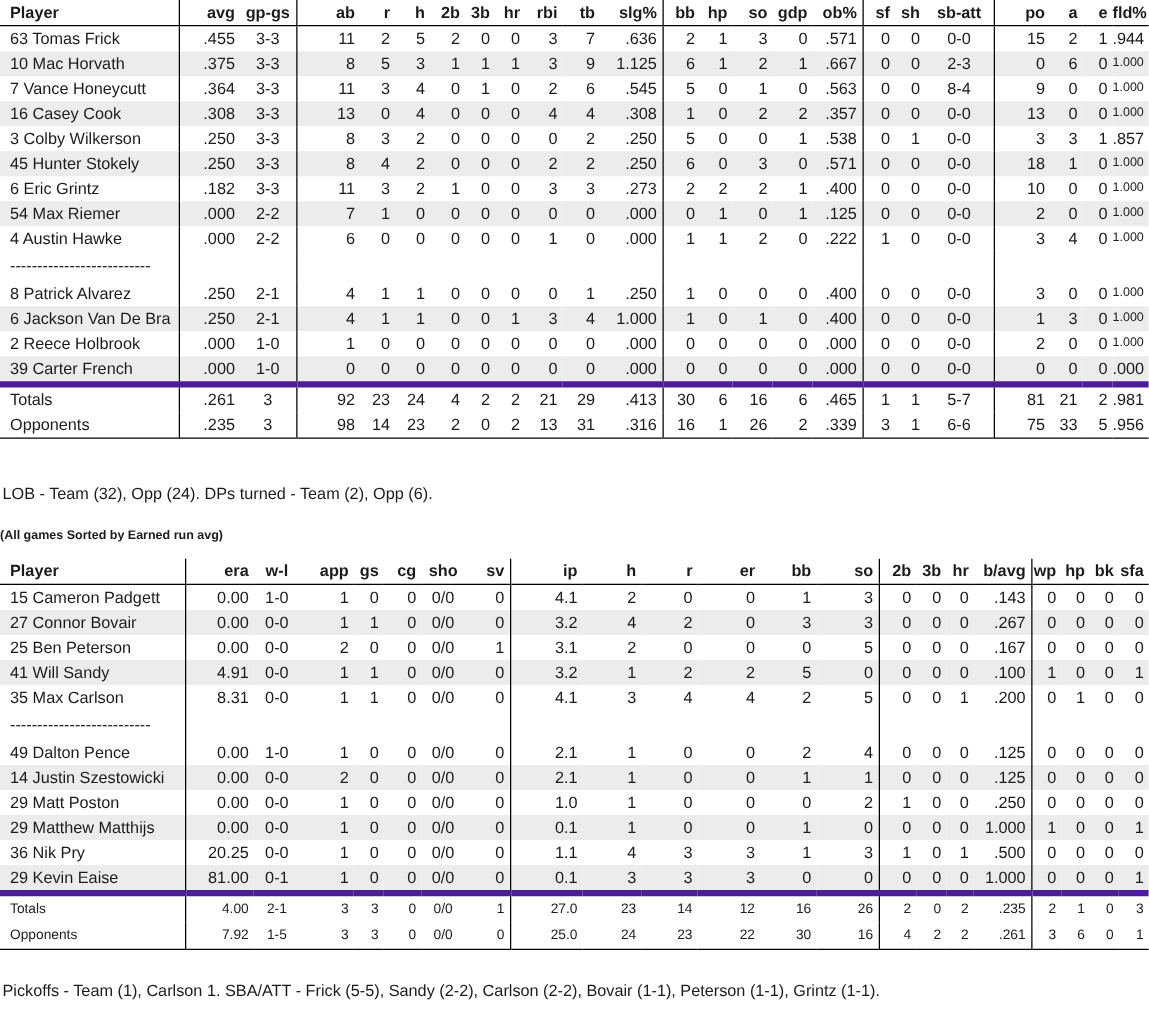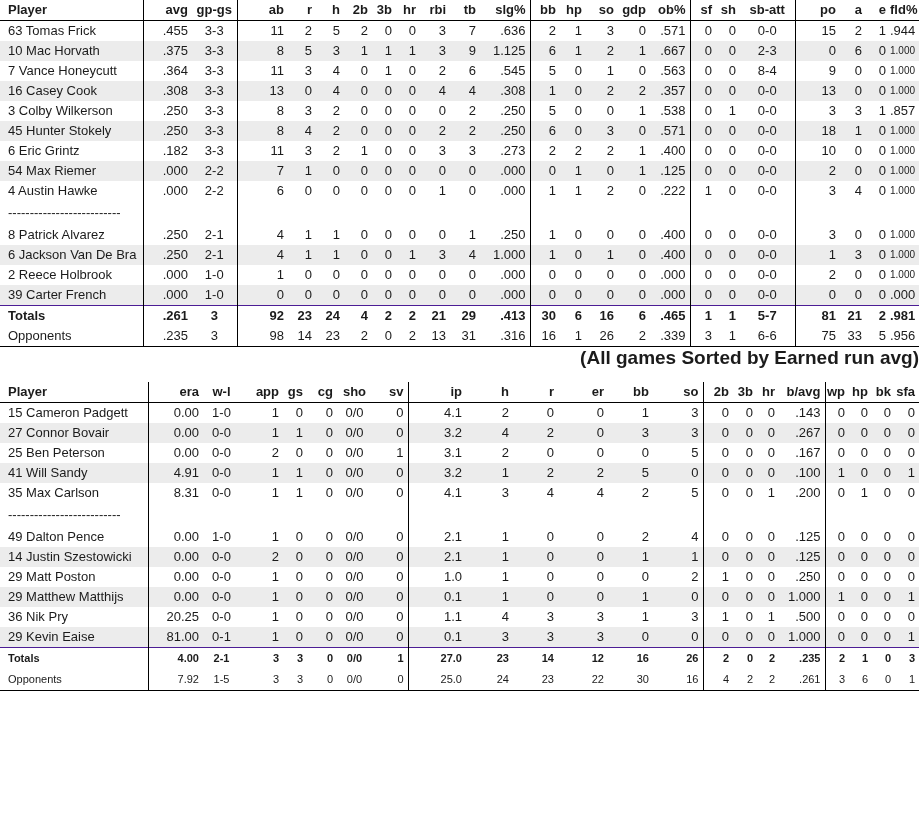--- a/index.html
+++ b/index.html
@@ -12,21 +12,21 @@
 
   table.stats { border-collapse:collapse; table-layout:fixed; width:919px; border-bottom:1px solid #000; }
   .stats th, .stats td {
     padding:0 4px 0 0; height:20px; line-height:20px;
     white-space:nowrap; text-align:right; font-size:13px; overflow:visible;
   }
   .stats thead th { font-weight:bold; border-bottom:1px solid #000; }
   .stats th:first-child, .stats td:first-child { text-align:left; padding-left:8px; }
   .stats tr.stripe td { background:#ececec; }
   .stats tr.sep td { height:24px; line-height:24px; }
-  .stats tr.total-first td { border-top:1px solid #4c1d95;font-weight:bold; }
+  .stats tr.total-first td { border-top:5px solid #4c1d95; }
   .stats td.tiny { font-size:10px; }
 
   
   #batting-table th:nth-child(2),  #batting-table td:nth-child(2),
   #batting-table th:nth-child(4),  #batting-table td:nth-child(4),
   #batting-table th:nth-child(13), #batting-table td:nth-child(13),
   #batting-table th:nth-child(18), #batting-table td:nth-child(18),
   #batting-table th:nth-child(21), #batting-table td:nth-child(21) { border-left:1px solid #000; }
   #batting-table th:nth-child(3),  #batting-table td:nth-child(3),
   #batting-table th:nth-child(20), #batting-table td:nth-child(20) { text-align:center; padding:0; }
@@ -34,21 +34,21 @@
   
   #pitching-table th:nth-child(2),  #pitching-table td:nth-child(2),
   #pitching-table th:nth-child(9),  #pitching-table td:nth-child(9),
   #pitching-table th:nth-child(15), #pitching-table td:nth-child(15),
   #pitching-table th:nth-child(19), #pitching-table td:nth-child(19) { border-left:1px solid #000; }
   #pitching-table th:nth-child(3),  #pitching-table td:nth-child(3),
   #pitching-table th:nth-child(7),  #pitching-table td:nth-child(7) { text-align:center; padding:0; }
   #pitching-table tr.total td { font-size:11px; height:21px; line-height:21px; }
 
   .note { margin:36px 0 0 2px; font-size:13px; }
-  .heading { margin:0 0 0 0; font-size:19px; font-weight:bold; text-align:right; }
+  .heading { margin:21px 0 0 0; font-size:10px; font-weight:bold; text-align:left; }
   #pitching-table { margin-top:13px; }
   .footer-note { margin:22px 0 0 2px; font-size:13px; line-height:22px; max-width:912px; }
 </style>
 </head>
 <body>
 
 <div class="page">
 
   <table class="stats" id="batting-table">
     <colgroup>
@@ -518,20 +518,21 @@
           <td>1</td>
           <td>6-6</td>
           <td>75</td>
           <td>33</td>
           <td>5</td>
           <td>.956</td>
         </tr>
       </tbody>
   </table>
 
+  <p class="note">LOB - Team (32), Opp (24). DPs turned - Team (2), Opp (6).</p>
 
   <h2 class="heading">(All games Sorted by Earned run avg)</h2>
 
   <table class="stats" id="pitching-table">
     <colgroup>
       <col style="width:148px">
         <col style="width:55px">
         <col style="width:37px">
         <col style="width:43px">
       <col style="width:24px">
@@ -912,14 +913,15 @@
           <td>2</td>
           <td>.261</td>
           <td>3</td>
           <td>6</td>
           <td>0</td>
           <td>1</td>
         </tr>
       </tbody>
   </table>
 
+  <p class="note footer-note">Pickoffs - Team (1), Carlson 1. SBA/ATT - Frick (5-5), Sandy (2-2), Carlson (2-2), Bovair (1-1), Peterson (1-1), Grintz (1-1).</p>
 
 </div>
 
 </body></html>

